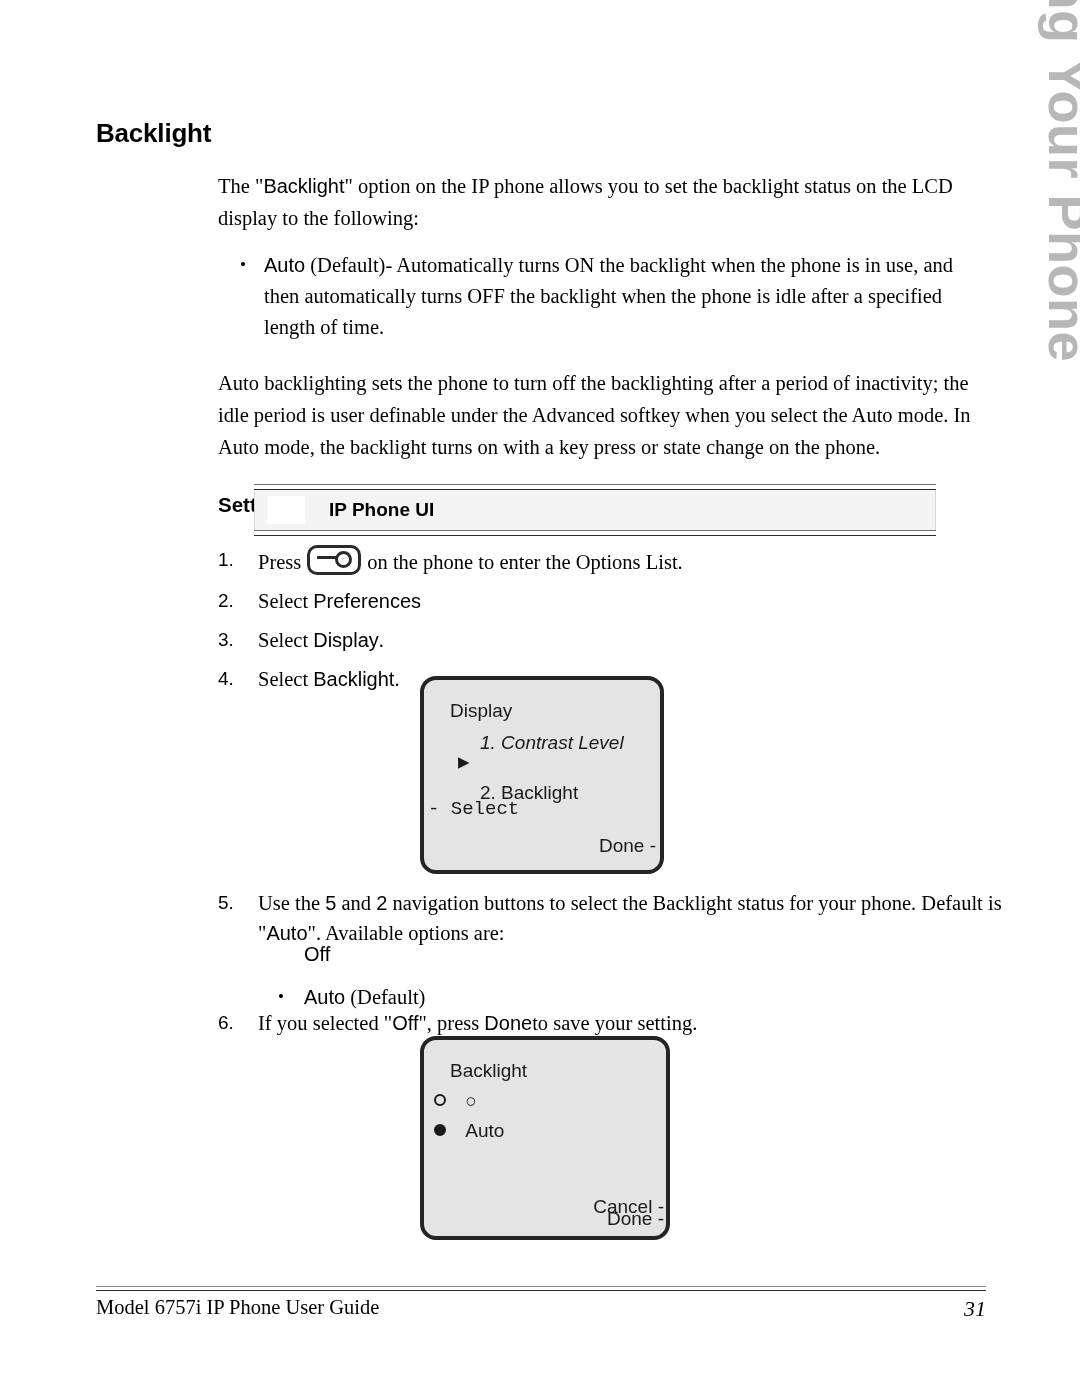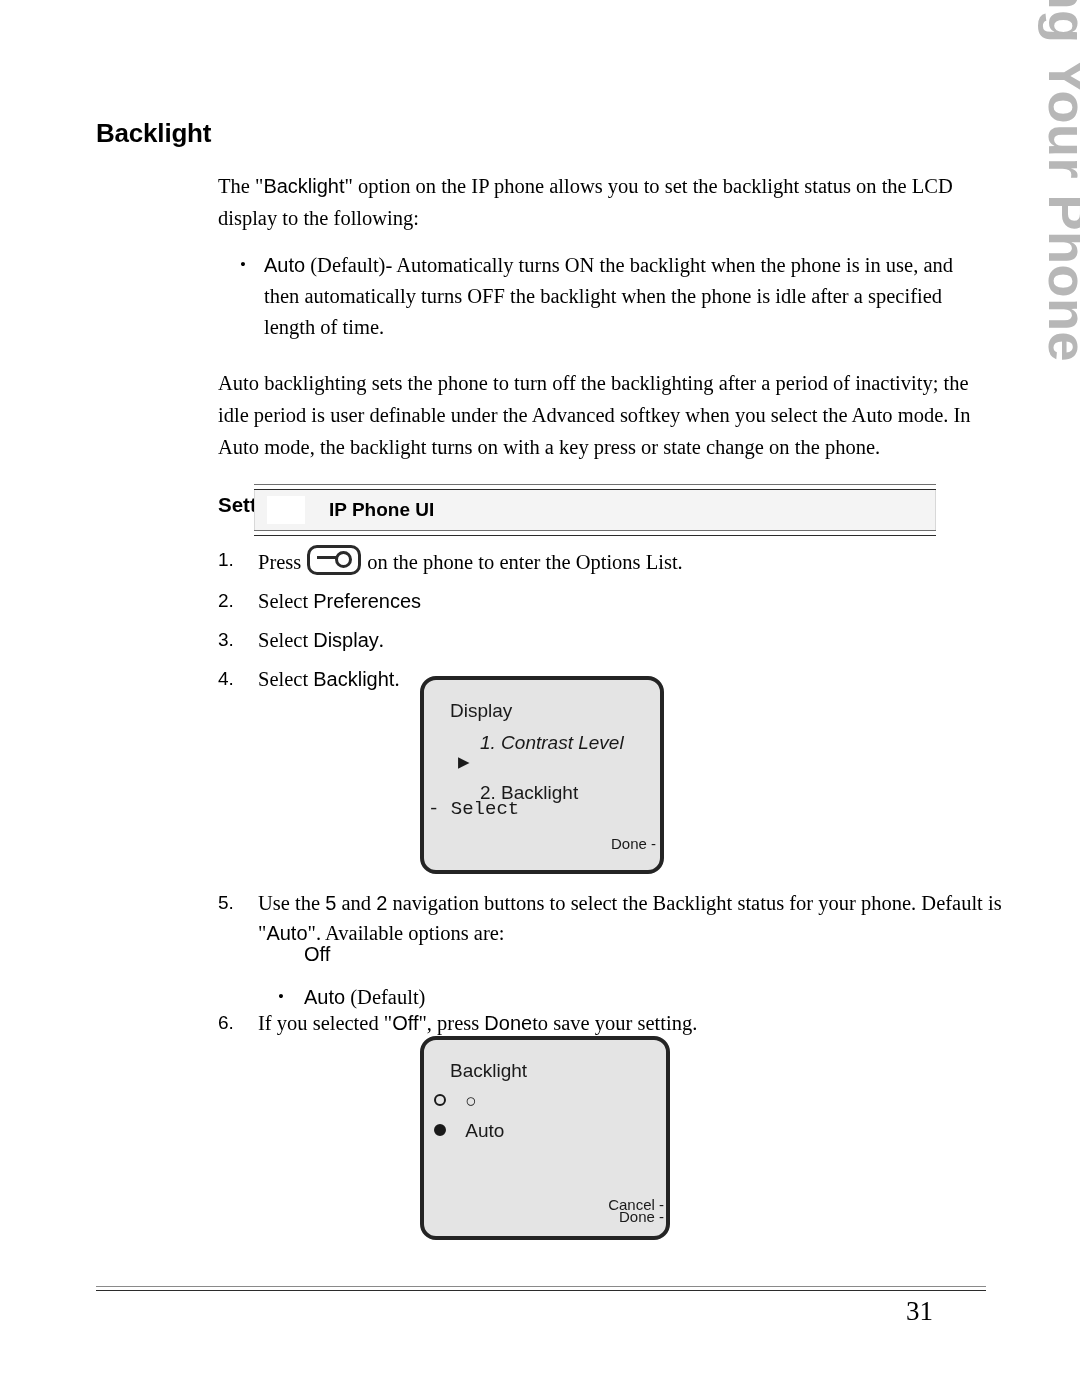--- a/index.html
+++ b/index.html
@@ -226,21 +226,21 @@
     position: absolute;
     font-size: 19px;
     white-space: nowrap;
   }
   .lcd-soft-left {
     position: absolute;
     font-size: 19px;
   }
   .lcd-soft-right {
     position: absolute;
-    font-size: 15px;
+    font-size: 19px;
     text-align: right;
   }
   .caret {
     position: absolute;
     font-size: 15px;
     line-height: 1;
   }
   .radio {
     display: inline-block;
     width: 12px;
@@ -266,21 +266,23 @@
     position: absolute;
     left: 96px;
     top: 1296px;
     font-size: 20.5px;
   }
   .footer-right {
     position: absolute;
     left: 906px;
     top: 1296px;
     width: 80px;
-    font-size: 27px;
+    text-align: right;
+    font-size: 22px;
+    font-style: italic;
   }
 </style>
 </head>
 <body>
 
 <div class="page">
 
   <div class="side-tab">
     <span class="side-tab-text">Customizing Your Phone</span>
   </div>
@@ -366,15 +368,16 @@
     <div class="lcd-row" style="left:10px; top:80px;">
       <span class="radio filled"></span>
       <span style="margin-left:14px;">Auto</span>
     </div>
 
     <div class="lcd-soft-right" style="right:2px; top:144px;margin-top:12px;">Cancel -</div>
     <div class="lcd-soft-right" style="right:2px; top:168px;">Done -</div>
   </div>
 
   <div class="footer-rule"></div>
+  <div class="footer-left">Model 6757i IP Phone User Guide</div>
   <div class="footer-right">31</div>
 
 </div>
 
 </body></html>

